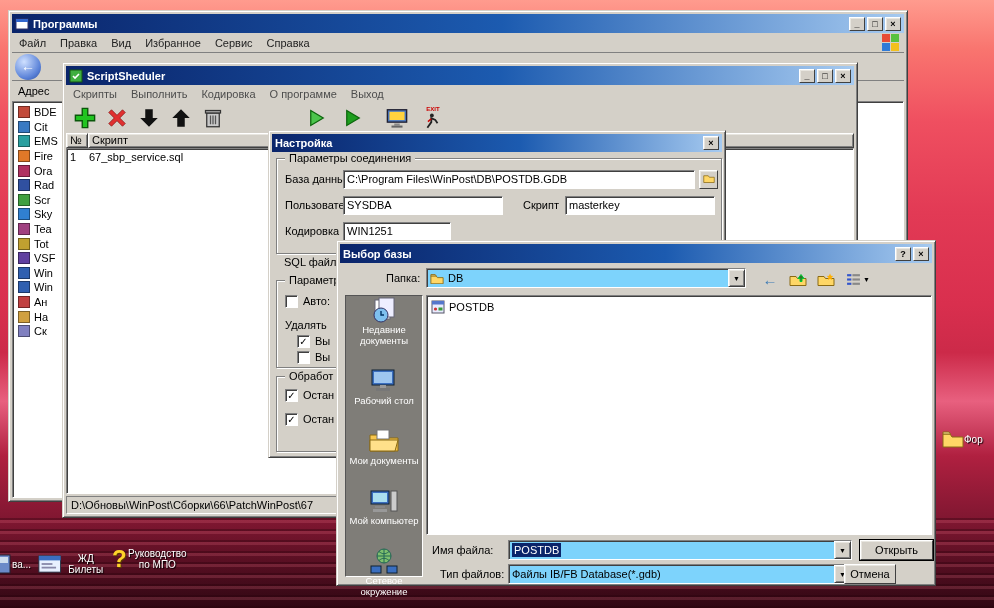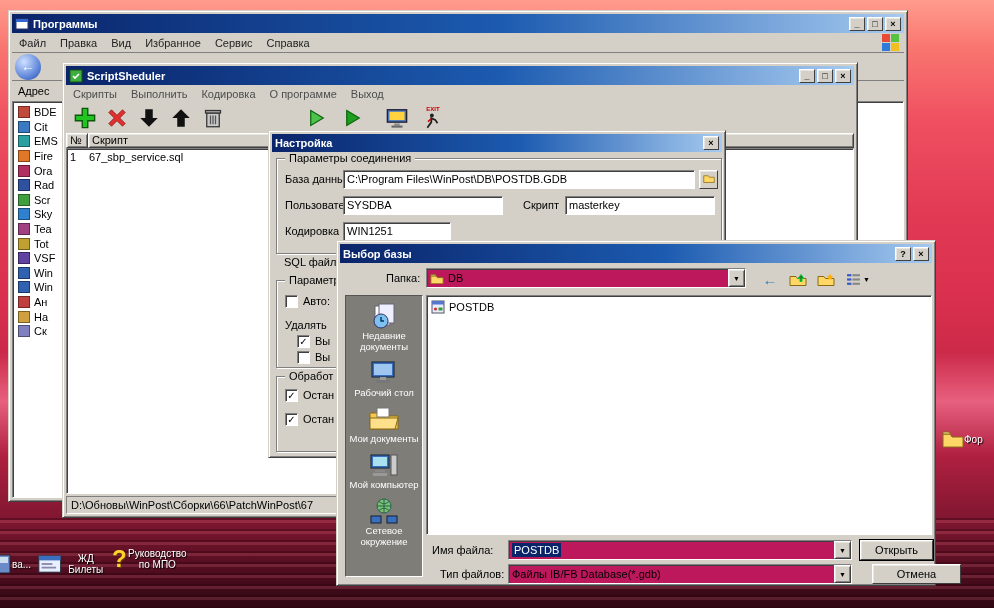--- a/index.html
+++ b/index.html
@@ -20,21 +20,21 @@
   .bevel-up{border:1px solid;border-color:#fff #404040 #404040 #fff;box-shadow:inset 1px 1px 0 #e8e6e0,inset -1px -1px 0 #808080;background:#d4d0c8;}
   .bevel-down{border:1px solid;border-color:#808080 #fff #fff #808080;box-shadow:inset 1px 1px 0 #404040;background:#fff;}
   .menubar{display:flex;align-items:center;flex:0 0 20px;height:20px;}
   .mi{padding:2px 7px;font-size:11px;color:#222;}
   .lbl{position:absolute;font-size:11px;color:#000;white-space:nowrap;}
   .field{position:absolute;height:19px;font-size:11px;padding:2px 3px;white-space:nowrap;overflow:hidden;}
   .cb{position:absolute;width:13px;height:13px;font-size:10px;line-height:11px;text-align:center;color:#000;}
   .group{position:absolute;border:1px solid #808080;box-shadow:1px 1px 0 #ffffff,inset 1px 1px 0 #ffffff;}
   .legend{position:absolute;top:-7px;left:8px;background:#d4d0c8;padding:0 4px;font-size:11px;}
   .dd{width:17px;height:100%;display:flex;align-items:center;justify-content:center;font-size:7px;color:#000;flex:0 0 17px;}
-  .combo{position:absolute;height:20px;display:flex;align-items:center;background:#be185d;
+  .combo{position:absolute;height:20px;display:flex;align-items:center;background:#7dd3fc;
     border:1px solid;border-color:#808080 #fff #fff #808080;box-shadow:inset 1px 1px 0 #404040;padding-left:3px;font-size:11px;}
   .btn{position:absolute;height:20px;background:#d4d0c8;font-size:11px;text-align:center;line-height:18px;
     border:1px solid;border-color:#fff #404040 #404040 #fff;box-shadow:inset 1px 1px 0 #e8e6e0;}
   .btn.default{box-shadow:0 0 0 1px #000,inset 1px 1px 0 #e8e6e0;}
   
   #w-programs{left:8px;top:10px;width:900px;height:492px;z-index:1;}
   #w-programs .menubar{border-bottom:1px solid #808080;}
   .winlogo{margin-left:auto;margin-right:5px;display:grid;grid-template-columns:8px 8px;grid-template-rows:8px 8px;gap:1px;}
   .winlogo i{display:block;}
   .pm-toolbar{flex:0 0 28px;display:flex;align-items:center;padding-left:3px;border-bottom:1px solid #808080;}
@@ -66,21 +66,21 @@
   .ss-row{display:flex;height:15px;align-items:center;}
   .ss-status{flex:0 0 18px;margin-top:2px;border:1px solid;border-color:#808080 #fff #fff #808080;
     padding:2px 4px;font-size:11px;white-space:nowrap;overflow:hidden;}
   
   #w-nastroyka{left:268px;top:130px;width:458px;height:328px;z-index:3;}
   #w-nastroyka .titlebar{flex:0 0 18px;height:18px;}
   .dlg-client{flex:1;position:relative;}
   
   #w-vybor{left:336px;top:240px;width:600px;height:346px;z-index:4;}
   .places{position:absolute;left:5px;top:32px;width:78px;height:282px;background:#7f7d78;
-    border:1px solid;border-color:#555 #fff #fff #555;display:flex;flex-direction:column;align-items:center;padding-top:6px;gap:7px;}
+    border:1px solid;border-color:#555 #fff #fff #555;display:flex;flex-direction:column;align-items:center;padding-top:0;gap:21px;}
   .place{display:flex;flex-direction:column;align-items:center;width:100%;color:#fff;font-size:9.5px;text-align:center;line-height:11px;}
   .filelist{position:absolute;left:86px;top:32px;width:506px;height:240px;background:#fff;
     border:1px solid;border-color:#808080 #fff #fff #808080;box-shadow:inset 1px 1px 0 #404040;padding:4px;}
   .fitem{display:flex;align-items:center;gap:4px;font-size:11px;}
   .navbtn{position:absolute;top:5px;width:24px;height:22px;display:flex;align-items:center;justify-content:center;}
   .sel{background:#0a246a;color:#fff;padding:1px 2px;}
   
   .dicon{position:absolute;display:flex;flex-direction:row;align-items:center;color:#fff;font-size:10px;
     text-shadow:1px 1px 1px #000;text-align:center;line-height:11px;z-index:0;}
   .qmark{font-size:24px;font-weight:bold;color:#ffd32a;text-shadow:1px 1px 0 #5a3a00;line-height:26px;}
@@ -463,16 +463,16 @@
         <span class="sel">POSTDB</span>
         <span class="dd bevel-up" style="margin-left:auto;">▼</span>
       </div>
       <span class="btn default" style="left:520px;top:277px;width:73px;">Открыть</span>
 
       <span class="lbl" style="left:100px;top:305px;text-align:right;">Тип файлов:</span>
       <div class="combo" style="left:168px;top:301px;width:344px;">
         <span>Файлы IB/FB Database(*.gdb)</span>
         <span class="dd bevel-up" style="margin-left:auto;">▼</span>
       </div>
-      <span class="btn" style="left:532px;top:301px;width:89px;">Отмена</span>
+      <span class="btn" style="left:504px;top:301px;width:52px;">Отмена</span>
     </div>
   </div>
 </div>
 
 </body></html>

